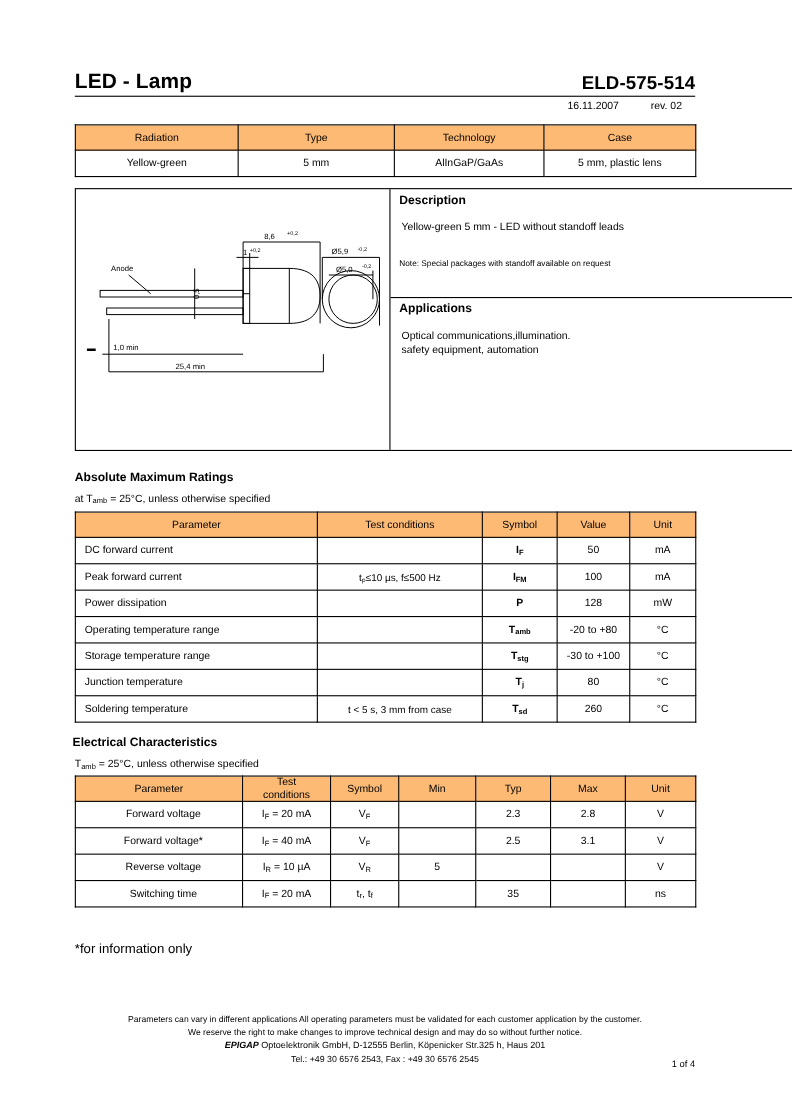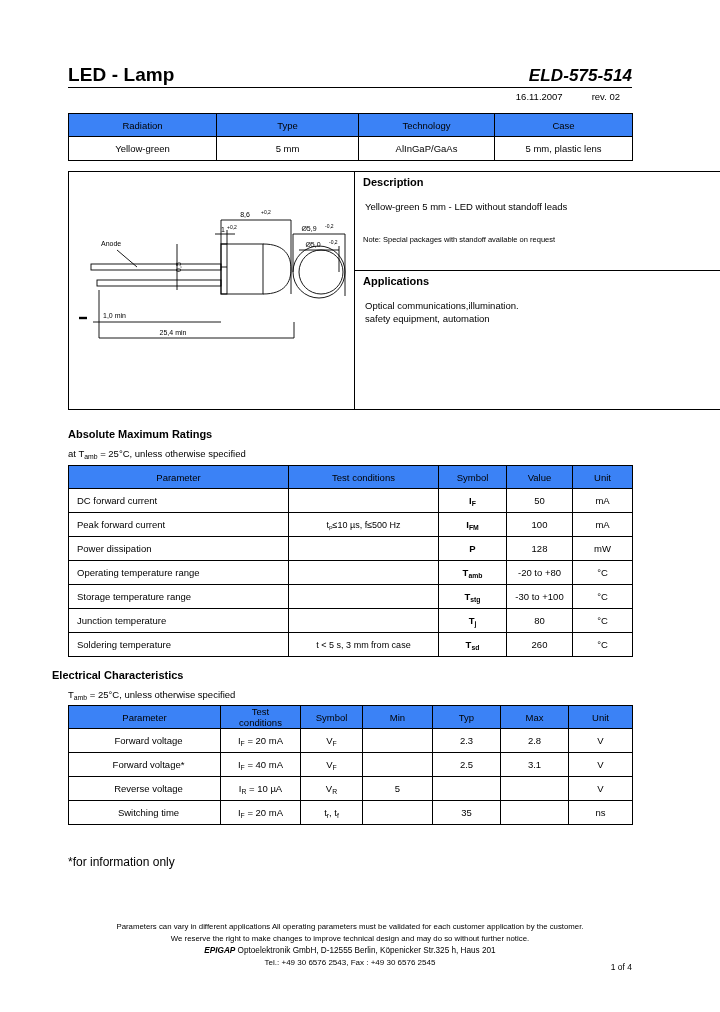--- a/index.html
+++ b/index.html
@@ -42,21 +42,20 @@
     font-size: 19px;
     font-weight: bold;
     letter-spacing: 0.1px;
     line-height: 22px;
   }
   .title-part {
     font-size: 17px;
     font-weight: bold;
     letter-spacing: 0.1px;
     line-height: 21px;
-    font-style: italic;
   }
   .header-row2 {
     display: flex;
     justify-content: flex-end;
     font-size: 9.5px;
     padding-top: 3px;
     padding-right: 12px;
   }
   .hdr-date { margin-right: 29px; }
 
@@ -68,21 +67,21 @@
   table.spec th, table.spec td {
     border: 1px solid #000;
     font-size: 9.5px;
     font-weight: normal;
     padding: 0;
     height: 23px;
     vertical-align: middle;
     text-align: center;
   }
   table.spec th {
-    background: #3b82f6;
+    background: #fdba74;
     height: 22px;
   }
 
   
   .top-table-wrap {
     position: absolute;
     left: 68px;
     top: 113px;
   }
   .top-table { width: 564px; }
@@ -177,21 +176,21 @@
     text-align: left;
     padding-left: 8px;
   }
   .amr-table td.cond {
     text-align: center;
     font-size: 9px;
   }
 
   .ec-head {
     position: absolute;
-    left: 52px;
+    left: 66px;
     top: 669px;
   }
   .ec-sub {
     position: absolute;
     left: 68px;
     top: 689px;
   }
   .ec-table-wrap {
     position: absolute;
     left: 68px;

